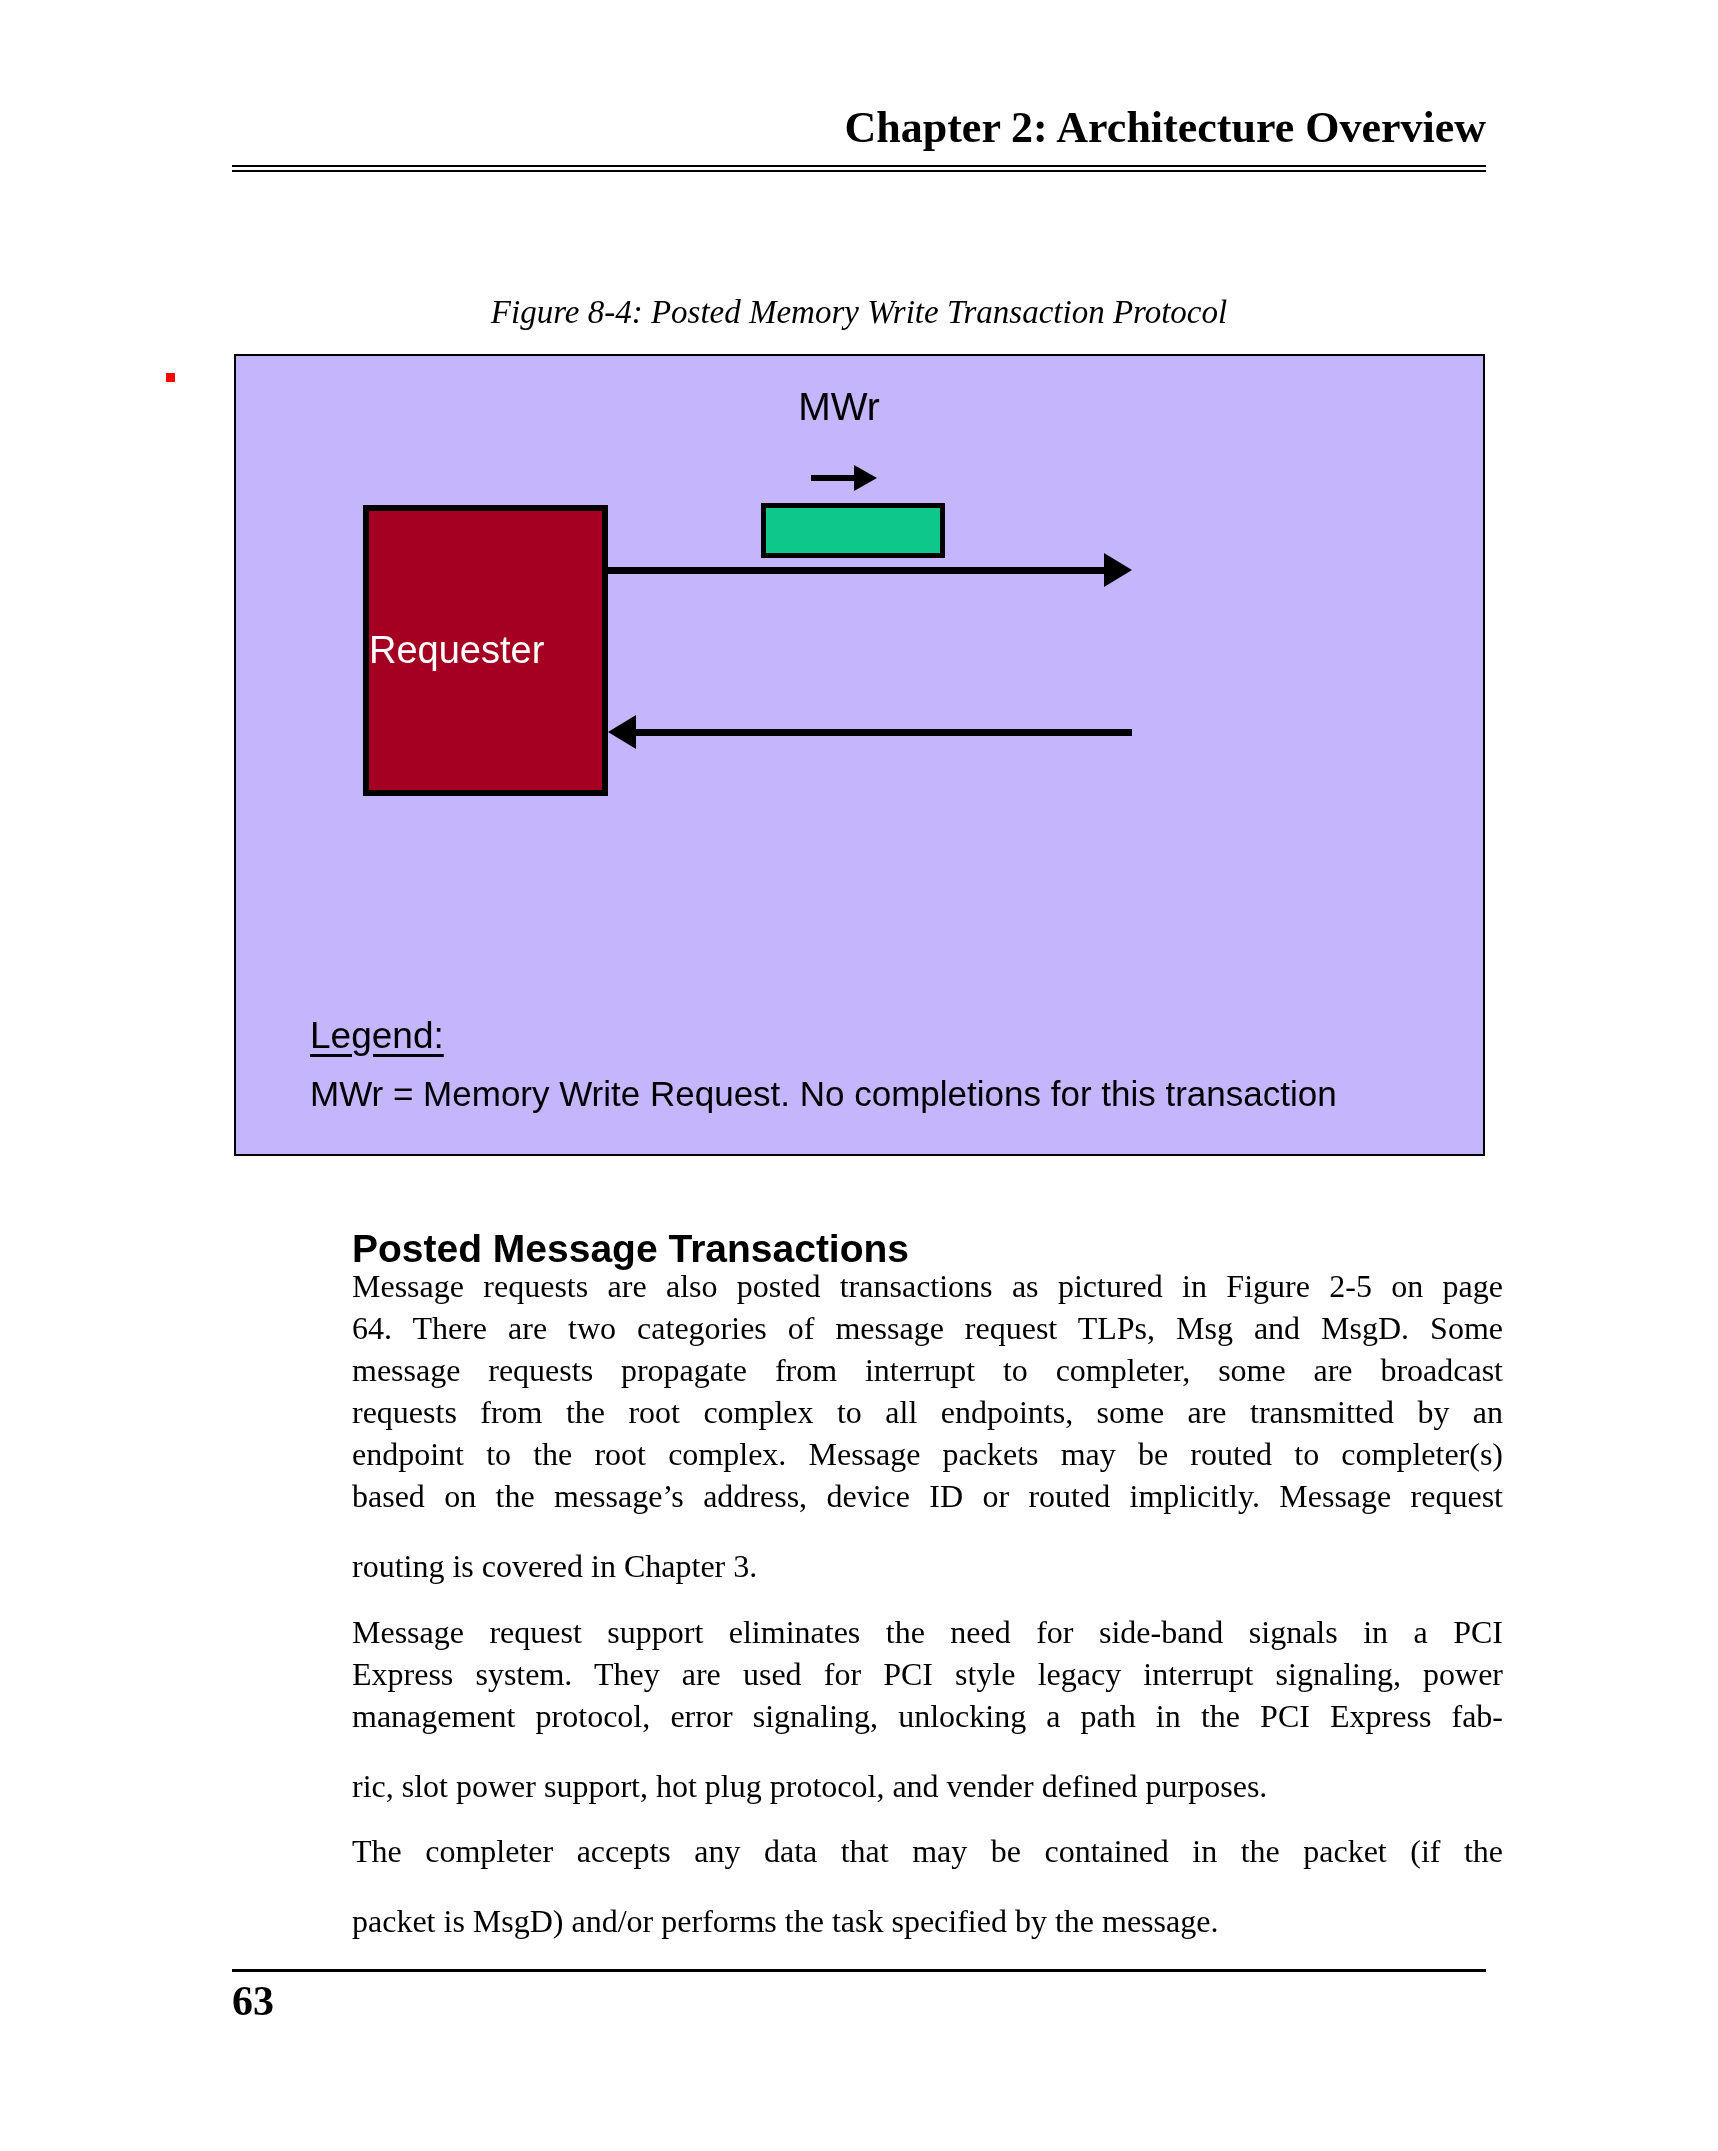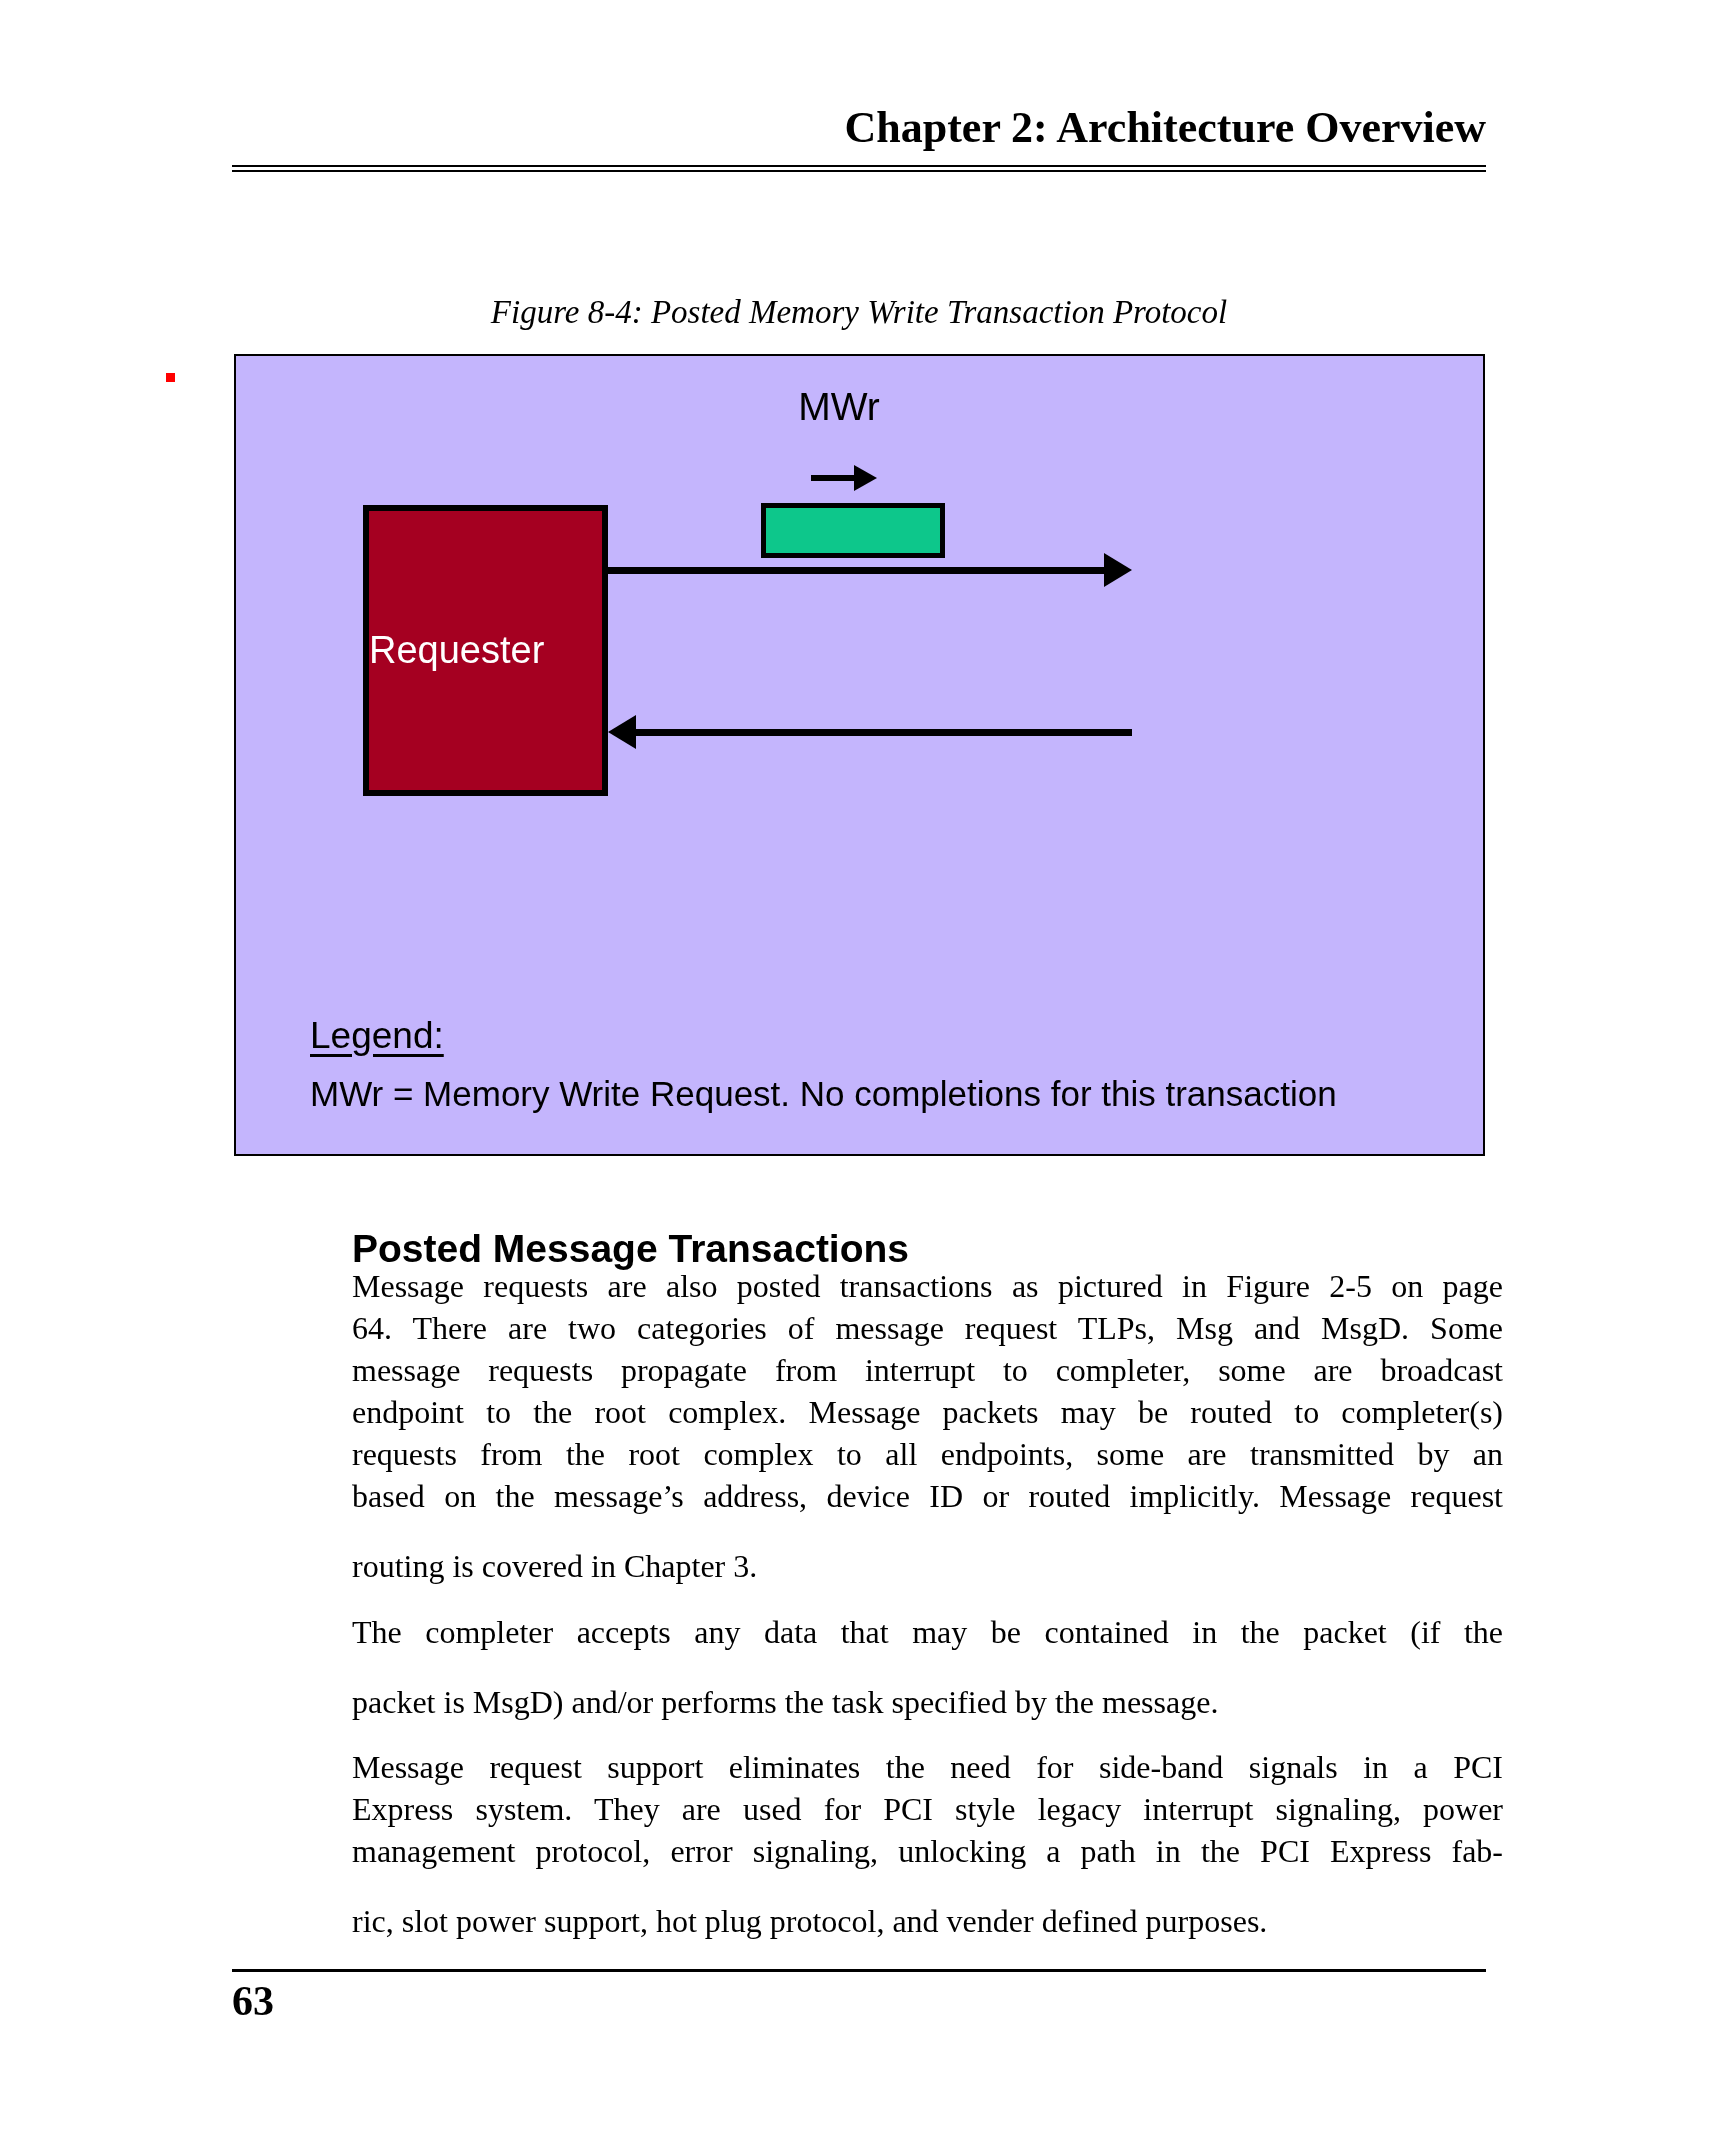--- a/index.html
+++ b/index.html
@@ -155,34 +155,34 @@
     <div class="legend-text">MWr = Memory Write Request. No completions for this transaction</div>
   </div>
 
   <div class="abs section-heading">Posted Message Transactions</div>
 
   <div class="abs body-text">
     <div class="para">
       <div class="jline">Message requests are also posted transactions as pictured in Figure 2-5 on page</div>
       <div class="jline">64. There are two categories of message request TLPs, Msg and MsgD. Some</div>
       <div class="jline">message requests propagate from interrupt to completer, some are broadcast</div>
+      <div class="jline">requests from the root complex to all endpoints, some are transmitted by an</div>
       <div class="jline">endpoint to the root complex. Message packets may be routed to completer(s)</div>
-      <div class="jline">requests from the root complex to all endpoints, some are transmitted by an</div>
       <div class="jline">based on the message’s address, device ID or routed implicitly. Message request</div>
       <div class="jlast">routing is covered in Chapter 3.</div>
-    </div>
-    <div class="para">
-      <div class="jline">The completer accepts any data that may be contained in the packet (if the</div>
-      <div class="jlast">packet is MsgD) and/or performs the task specified by the message.</div>
     </div>
     <div class="para">
       <div class="jline">Message request support eliminates the need for side-band signals in a PCI</div>
       <div class="jline">Express system. They are used for PCI style legacy interrupt signaling, power</div>
       <div class="jline">management protocol, error signaling, unlocking a path in the PCI Express fab-</div>
       <div class="jlast">ric, slot power support, hot plug protocol, and vender defined purposes.</div>
+    </div>
+    <div class="para">
+      <div class="jline">The completer accepts any data that may be contained in the packet (if the</div>
+      <div class="jlast">packet is MsgD) and/or performs the task specified by the message.</div>
     </div>
   </div>
 
   <div class="abs footer-rule"></div>
   <div class="abs page-number">63</div>
 
 </div>
 
 
 </body></html>

